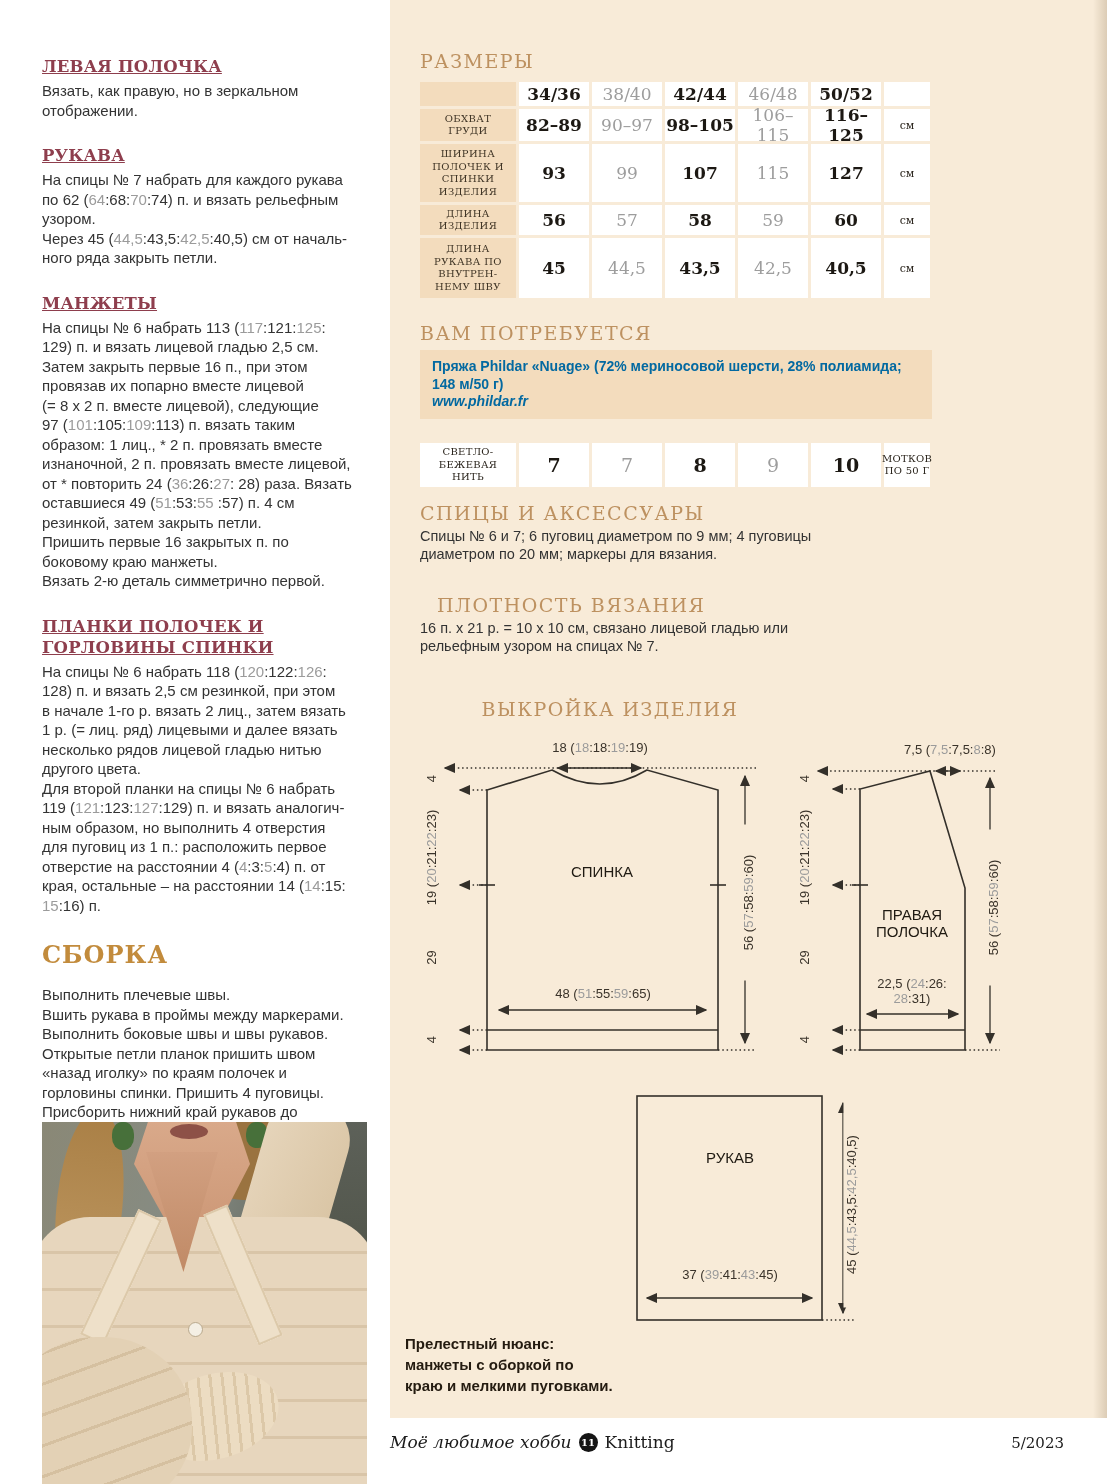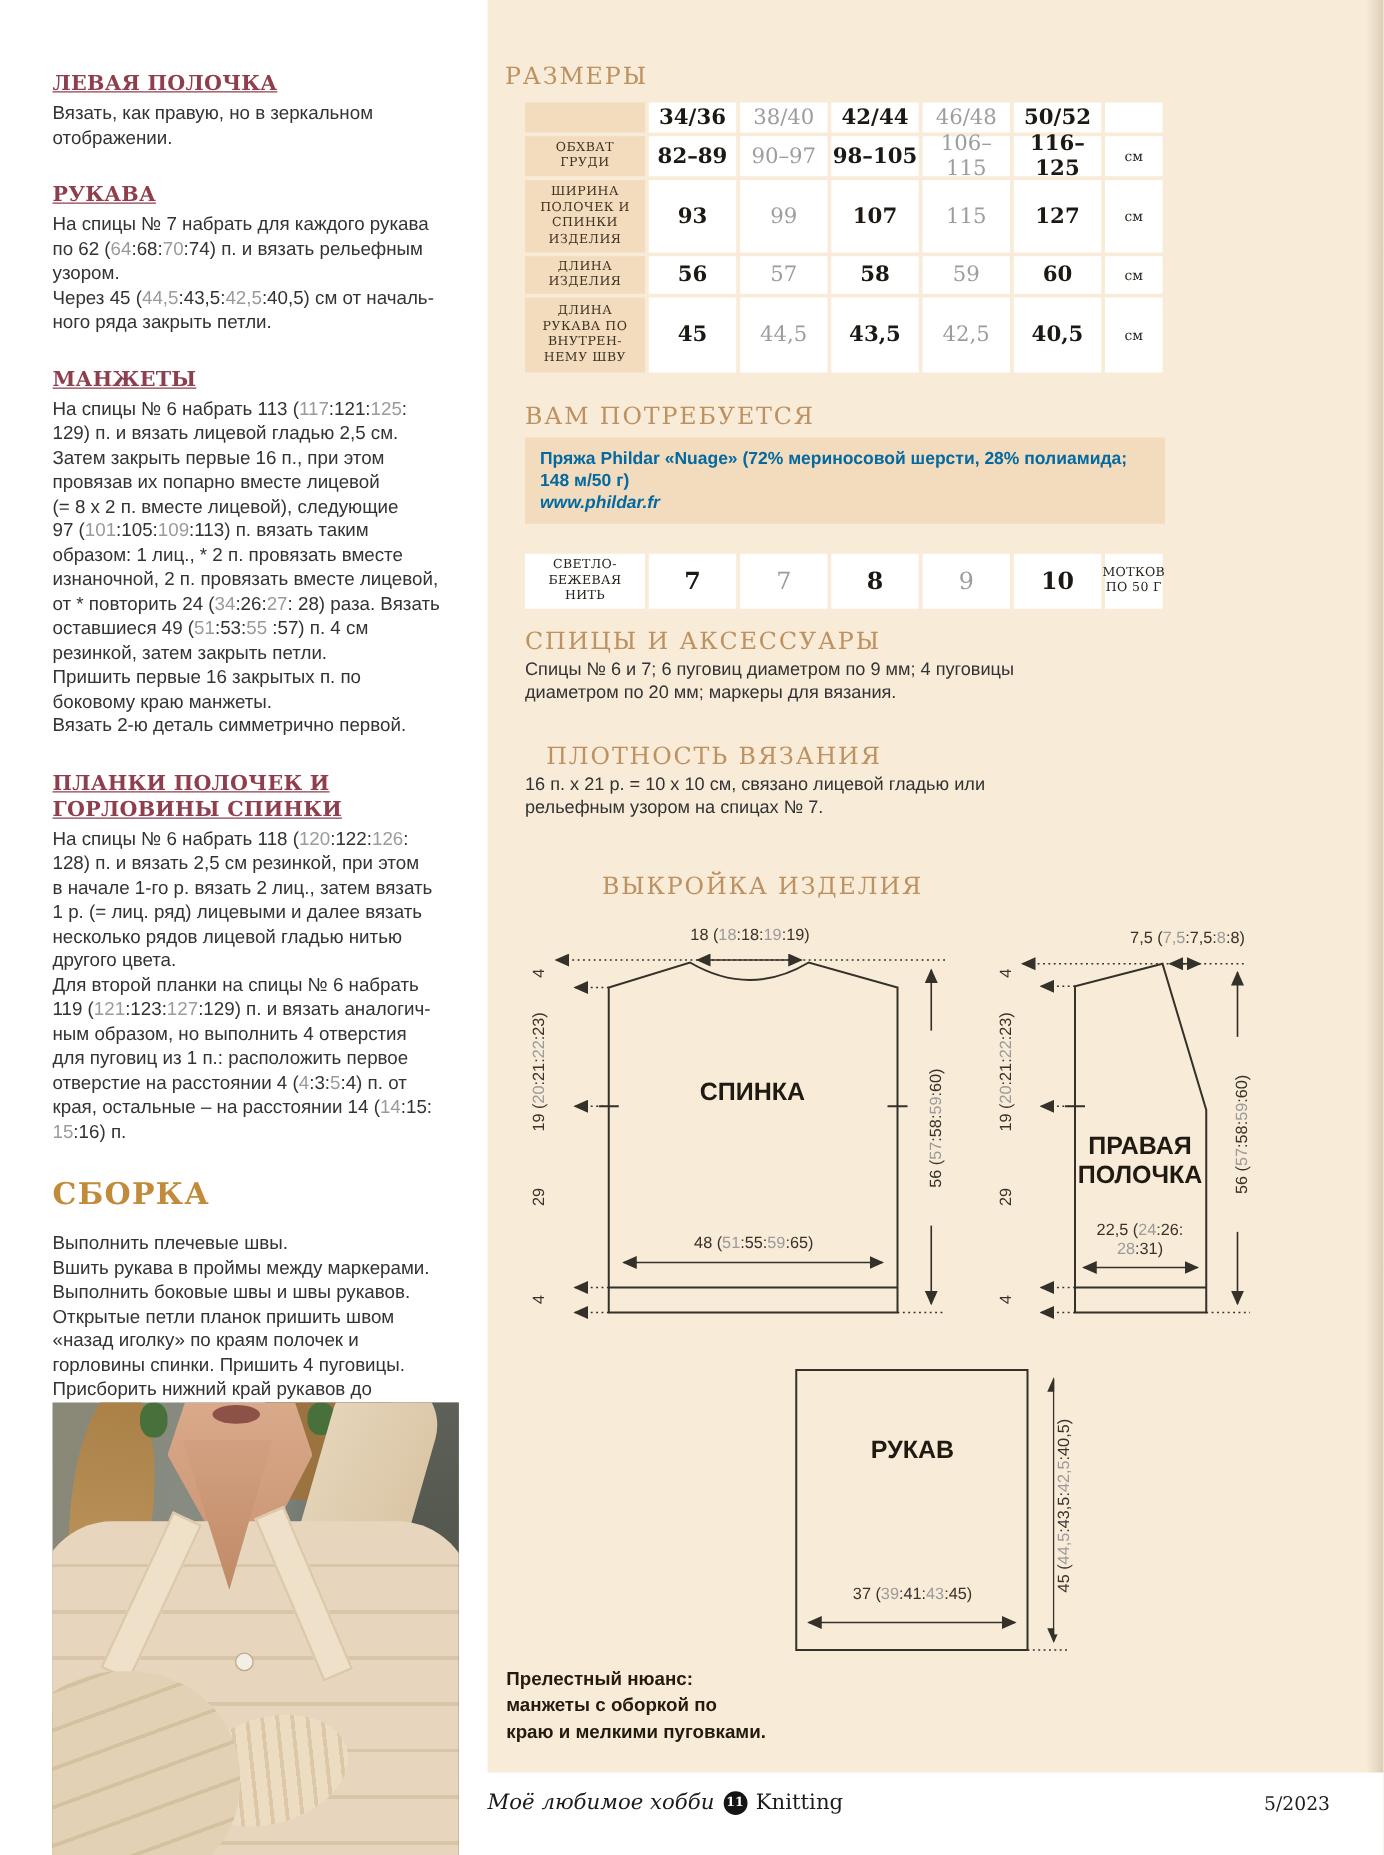--- a/index.html
+++ b/index.html
@@ -40,21 +40,21 @@
       line-height:12.5px;color:#2a241c;letter-spacing:.3px;}
   .yarn-grid .cv{font-size:19px;}
   .yarnbox{background:#f3dcbd;padding:8px 12px;font-size:14px;line-height:17.5px;
       font-weight:700;color:#0369a1;}
   .yarnbox .url{font-style:italic;}
 
   
   .diag{position:absolute;}
   .diag svg{position:absolute;left:0;top:0;overflow:visible;}
   .dlab{position:absolute;font-size:13px;line-height:15px;color:#3a332a;text-align:center;}
-  .dname{position:absolute;font-weight:700;font-size:20px;color:#1f1a12;text-align:center;}
+  .dname{position:absolute;font-weight:400;font-size:15px;color:#1f1a12;text-align:center;}
   .rot{transform:rotate(-90deg);}
   .onln{background:#f8ebd8;padding:0 3px;}
   .h-pattern{position:absolute;text-align:center;}
 
   .note{position:absolute;font-weight:700;font-size:15px;line-height:21px;color:#241b10;}
 
   
   .footer-left{position:absolute;left:390px;top:1432px;display:flex;align-items:center;gap:7px;
     font-family:"DejaVu Serif",serif;color:#1b1b1b;}
   .brand-it{font-style:italic;font-size:17px;}
@@ -97,21 +97,21 @@
     <div class="sec">
       <h3 class="h-maroon">МАНЖЕТЫ</h3>
       <p class="body-p pre">На спицы № 6 набрать 113 (<span class="gy">117</span>:121:<span class="gy">125</span>:
 129) п. и вязать лицевой гладью 2,5 см.
 Затем закрыть первые 16 п., при этом
 провязав их попарно вместе лицевой
 (= 8 х 2 п. вместе лицевой), следующие
 97 (<span class="gy">101</span>:105:<span class="gy">109</span>:113) п. вязать таким
 образом: 1 лиц., * 2 п. провязать вместе
 изнаночной, 2 п. провязать вместе лицевой,
-от * повторить 24 (<span class="gy">34</span>:26:<span class="gy">27</span>: 28) раза. Вязать
+от * повторить 24 (<span class="gy">36</span>:26:<span class="gy">27</span>: 28) раза. Вязать
 оставшиеся 49 (<span class="gy">51</span>:53:<span class="gy">55</span> :57) п. 4 см
 резинкой, затем закрыть петли.
 Пришить первые 16 закрытых п. по
 боковому краю манжеты.
 Вязать 2-ю деталь симметрично первой.</p>
     </div>
 
     <div class="sec">
       <h3 class="h-maroon" style="width:300px;">ПЛАНКИ ПОЛОЧЕК И ГОРЛОВИНЫ СПИНКИ</h3>
       <p class="body-p pre">На спицы № 6 набрать 118 (<span class="gy">120</span>:122:<span class="gy">126</span>:
@@ -141,21 +141,21 @@
 24 (<span class="gy">26</span>:28:<span class="gy">30</span>:32) см, затем пришить манже-
 ты, при этом в месте разреза наложить
 первые 2 см поверх манжеты. Пришить
 3 маленьких пуговицы для имитации
 застежки (см. фото). ⊕</p>
     </div>
   </div>
 
   <div style="position:absolute;left:390px;top:0;width:717px;height:1418px;">
 
-    <h2 class="h-gold" style="position:absolute;left:14px;top:50px;">РАЗМЕРЫ</h2>
+    <h2 class="h-gold" style="position:absolute;left:30px;top:50px;">РАЗМЕРЫ</h2>
 
     <div class="grid sizes-grid" style="position:absolute;left:30px;top:82px;">
       <div class="cell cl"></div>
       <div class="cell cv">34/36</div>
       <div class="cell cv g">38/40</div>
       <div class="cell cv">42/44</div>
       <div class="cell cv g">46/48</div>
       <div class="cell cv">50/52</div>
       <div class="cell cw"></div>
 

